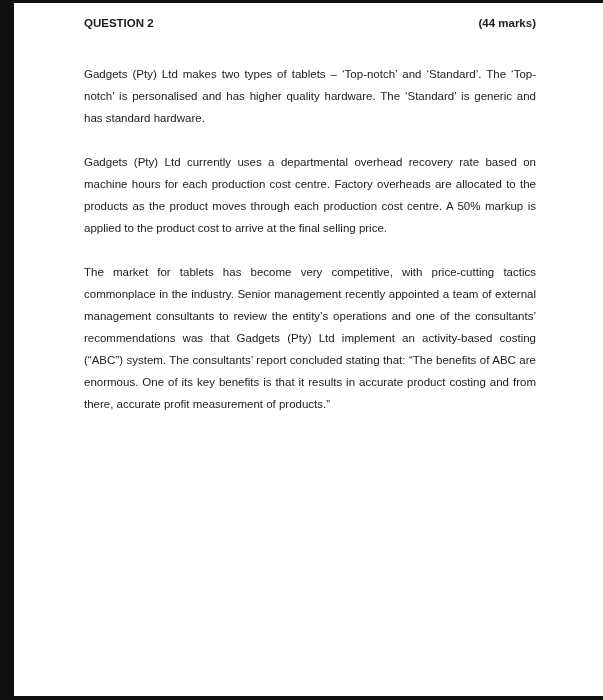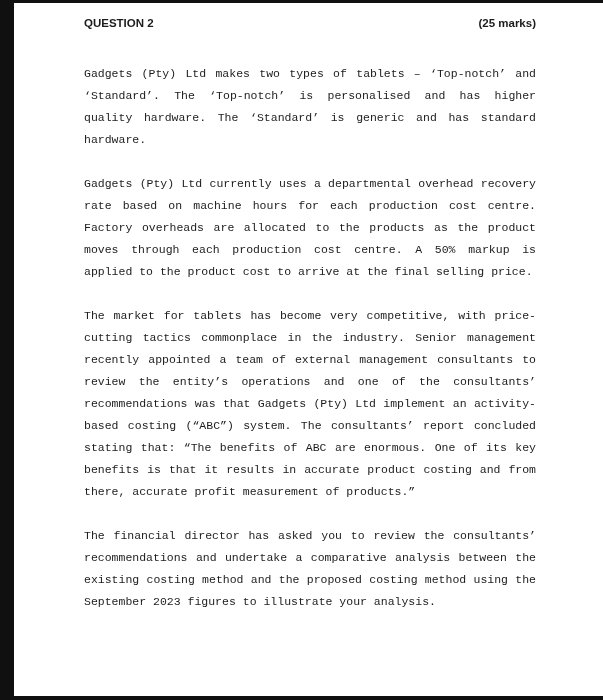--- a/index.html
+++ b/index.html
@@ -51,38 +51,36 @@
   .header-row {
     display: flex;
     justify-content: space-between;
     align-items: baseline;
     font-weight: bold;
     margin-bottom: 29px;
   }
   .para {
     margin: 0 0 22px 0;
     text-align: justify;
-    font-family: Liberation Mono, monospace;
   }
   .para:first-line {
     
   }
 </style>
 </head>
 <body>
 
 <div class="page">
   <div class="edge-left"></div>
   <div class="edge-top"></div>
   <div class="edge-bottom"></div>
 
   <div class="content">
     <div class="header-row">
       <span>QUESTION 2</span>
-      <span>(25 marks)</span>
+      <span>(44 marks)</span>
     </div>
 
     <p class="para">Gadgets (Pty) Ltd makes two types of tablets – ‘Top-notch’ and ‘Standard’. The ‘Top-notch’ is personalised and has higher quality hardware. The ‘Standard’ is generic and has standard hardware.</p>
     <p class="para">Gadgets (Pty) Ltd currently uses a departmental overhead recovery rate based on machine hours for each production cost centre. Factory overheads are allocated to the products as the product moves through each production cost centre. A 50% markup is applied to the product cost to arrive at the final selling price.</p>
     <p class="para">The market for tablets has become very competitive, with price-cutting tactics commonplace in the industry. Senior management recently appointed a team of external management consultants to review the entity’s operations and one of the consultants’ recommendations was that Gadgets (Pty) Ltd implement an activity-based costing (“ABC”) system. The consultants’ report concluded stating that: “The benefits of ABC are enormous. One of its key benefits is that it results in accurate product costing and from there, accurate profit measurement of products.”</p>
-    <p class="para">The financial director has asked you to review the consultants’ recommendations and undertake a comparative analysis between the existing costing method and the proposed costing method using the September 2023 figures to illustrate your analysis.</p>
   </div>
 </div>
 
 </body></html>

